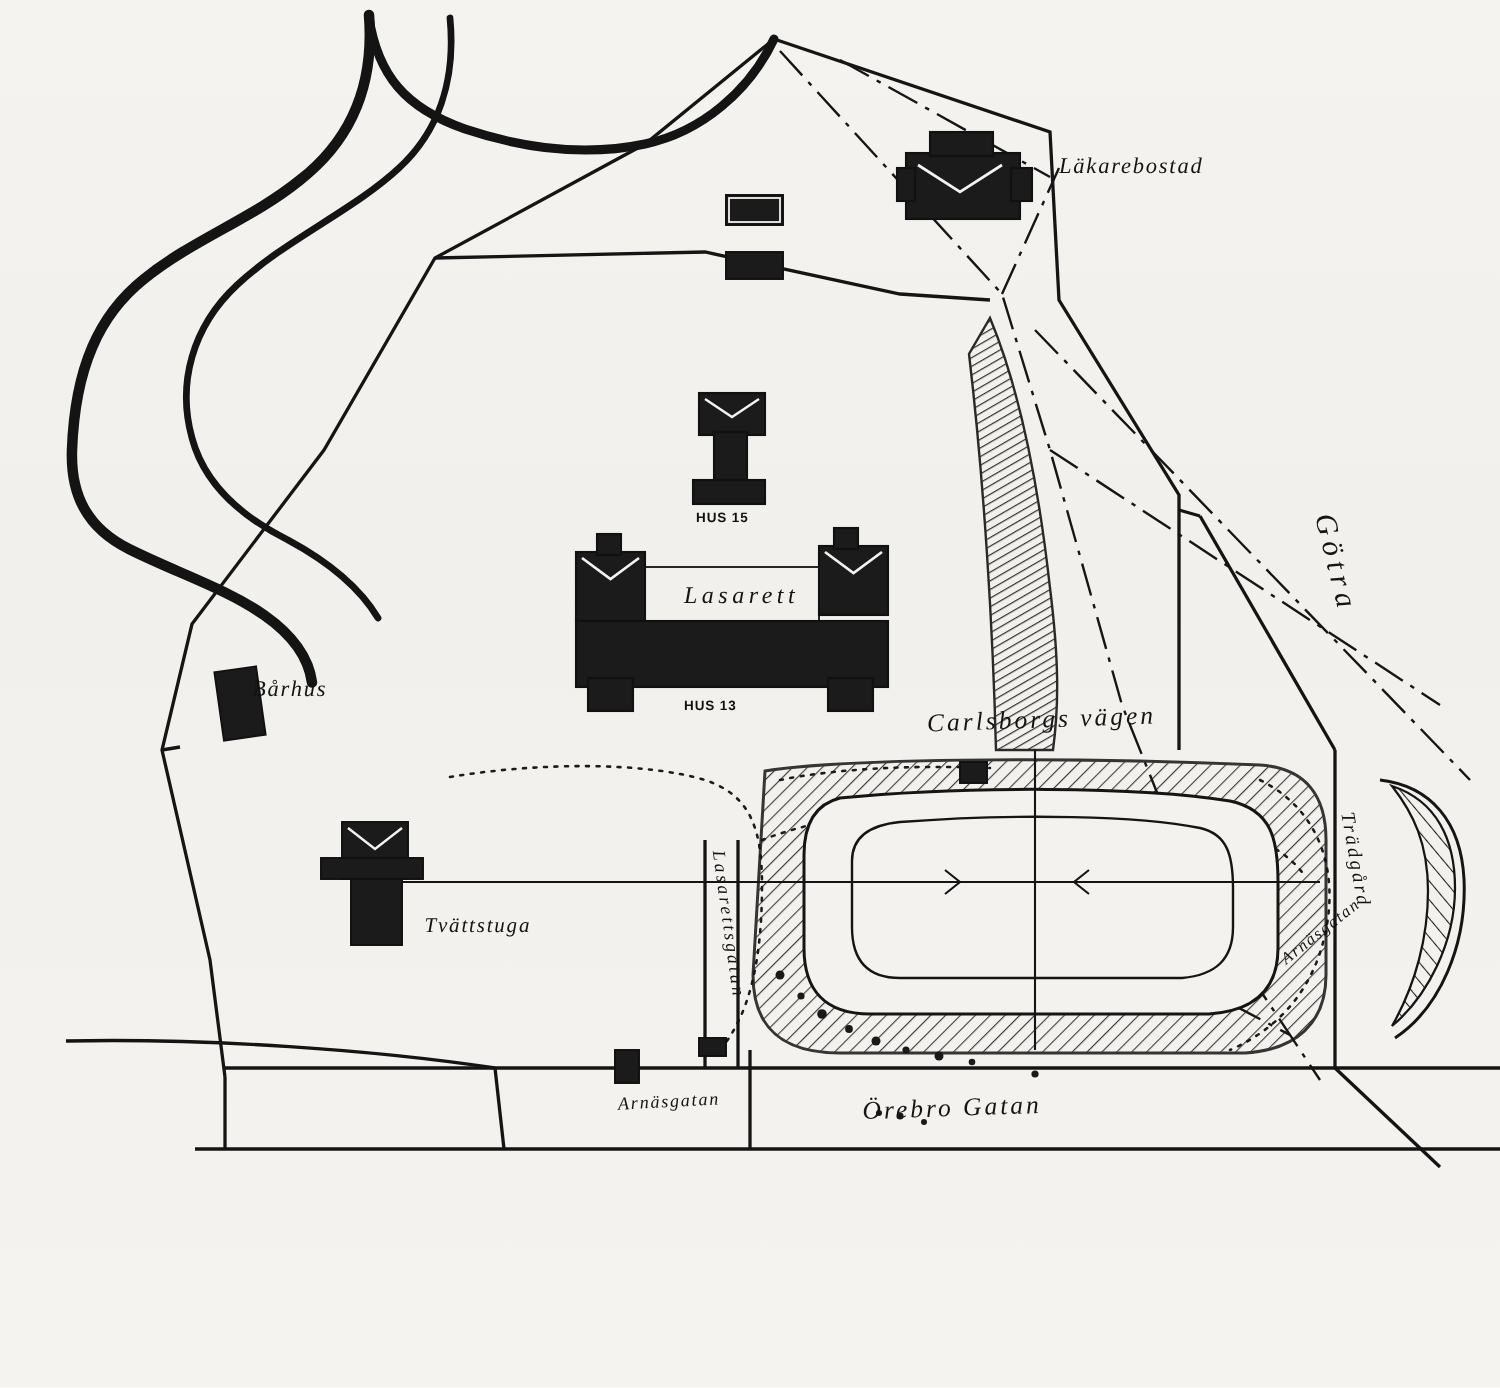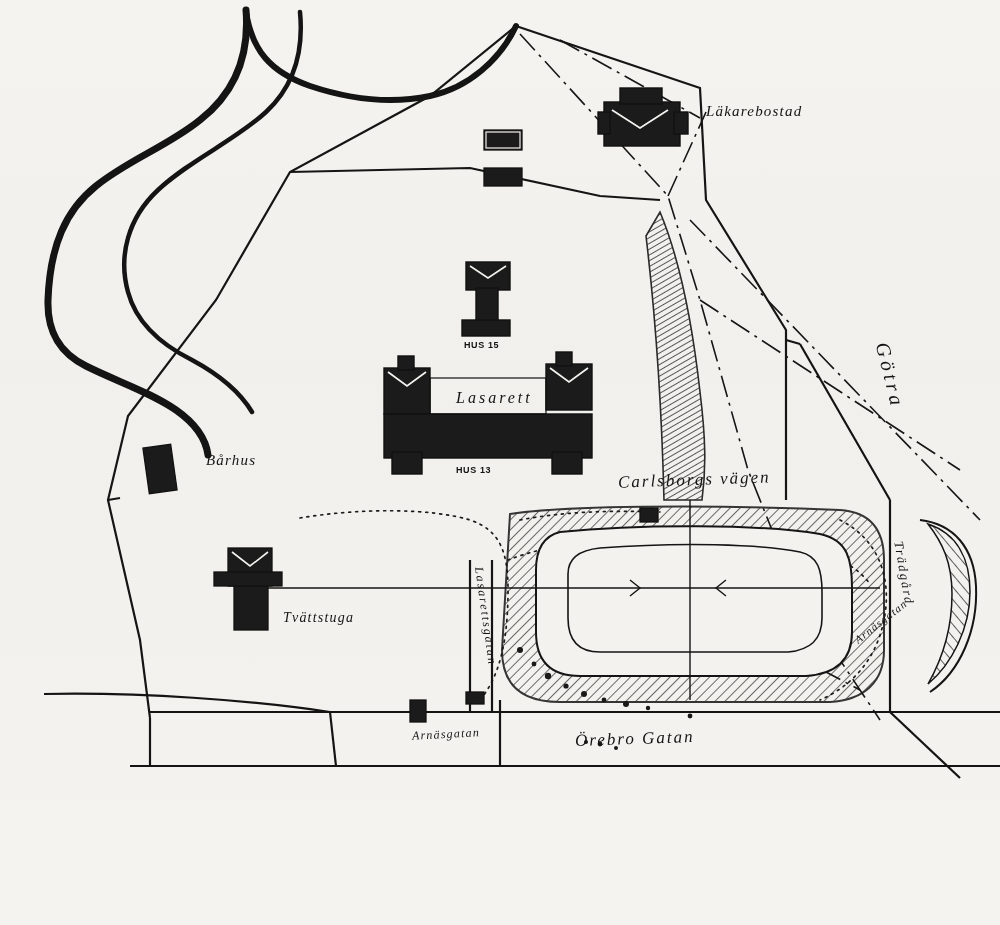--- a/index.html
+++ b/index.html
@@ -224,21 +224,21 @@
     </svg>
 
     <div class="map-label hand" style="left:706px; top:103px; font-size:15px;">Läkarebostad</div>
 
     <div class="map-label tiny-caps" style="left:464px; top:340px;">HUS 15</div>
 
     <div class="map-label hand" style="left:440px; top:389px; font-size:16px; letter-spacing:3px;margin-left:16px;">Lasarett</div>
 
     <div class="map-label tiny-caps" style="left:456px; top:465px;">HUS 13</div>
 
-    <div class="map-label hand" style="left:168px; top:452px; font-size:15px;margin-left:38px;">Bårhus</div>
+    <div class="map-label hand" style="left:168px; top:452px; font-size:15px;">Bårhus</div>
 
     <div class="map-label hand" style="left:283px; top:566px; font-size:14px;margin-top:44px;">Tvättstuga</div>
 
     <div class="map-label hand" style="left:618px; top:470px; font-size:17px; letter-spacing:2px; transform:rotate(-2deg);">Carlsborgs  vägen</div>
 
     <div class="map-label hand" style="left:893px; top:340px; font-size:20px; letter-spacing:4px; transform:rotate(76deg); transform-origin:left top;">Götra</div>
 
     <div class="map-label hand" style="left:906px; top:540px; font-size:13px; letter-spacing:2px; transform:rotate(80deg); transform-origin:left top;">Trädgård</div>
 
     <div class="map-label hand" style="left:486px; top:566px; font-size:12px; letter-spacing:2px; transform:rotate(82deg); transform-origin:left top;">Lasarettsgatan</div>

